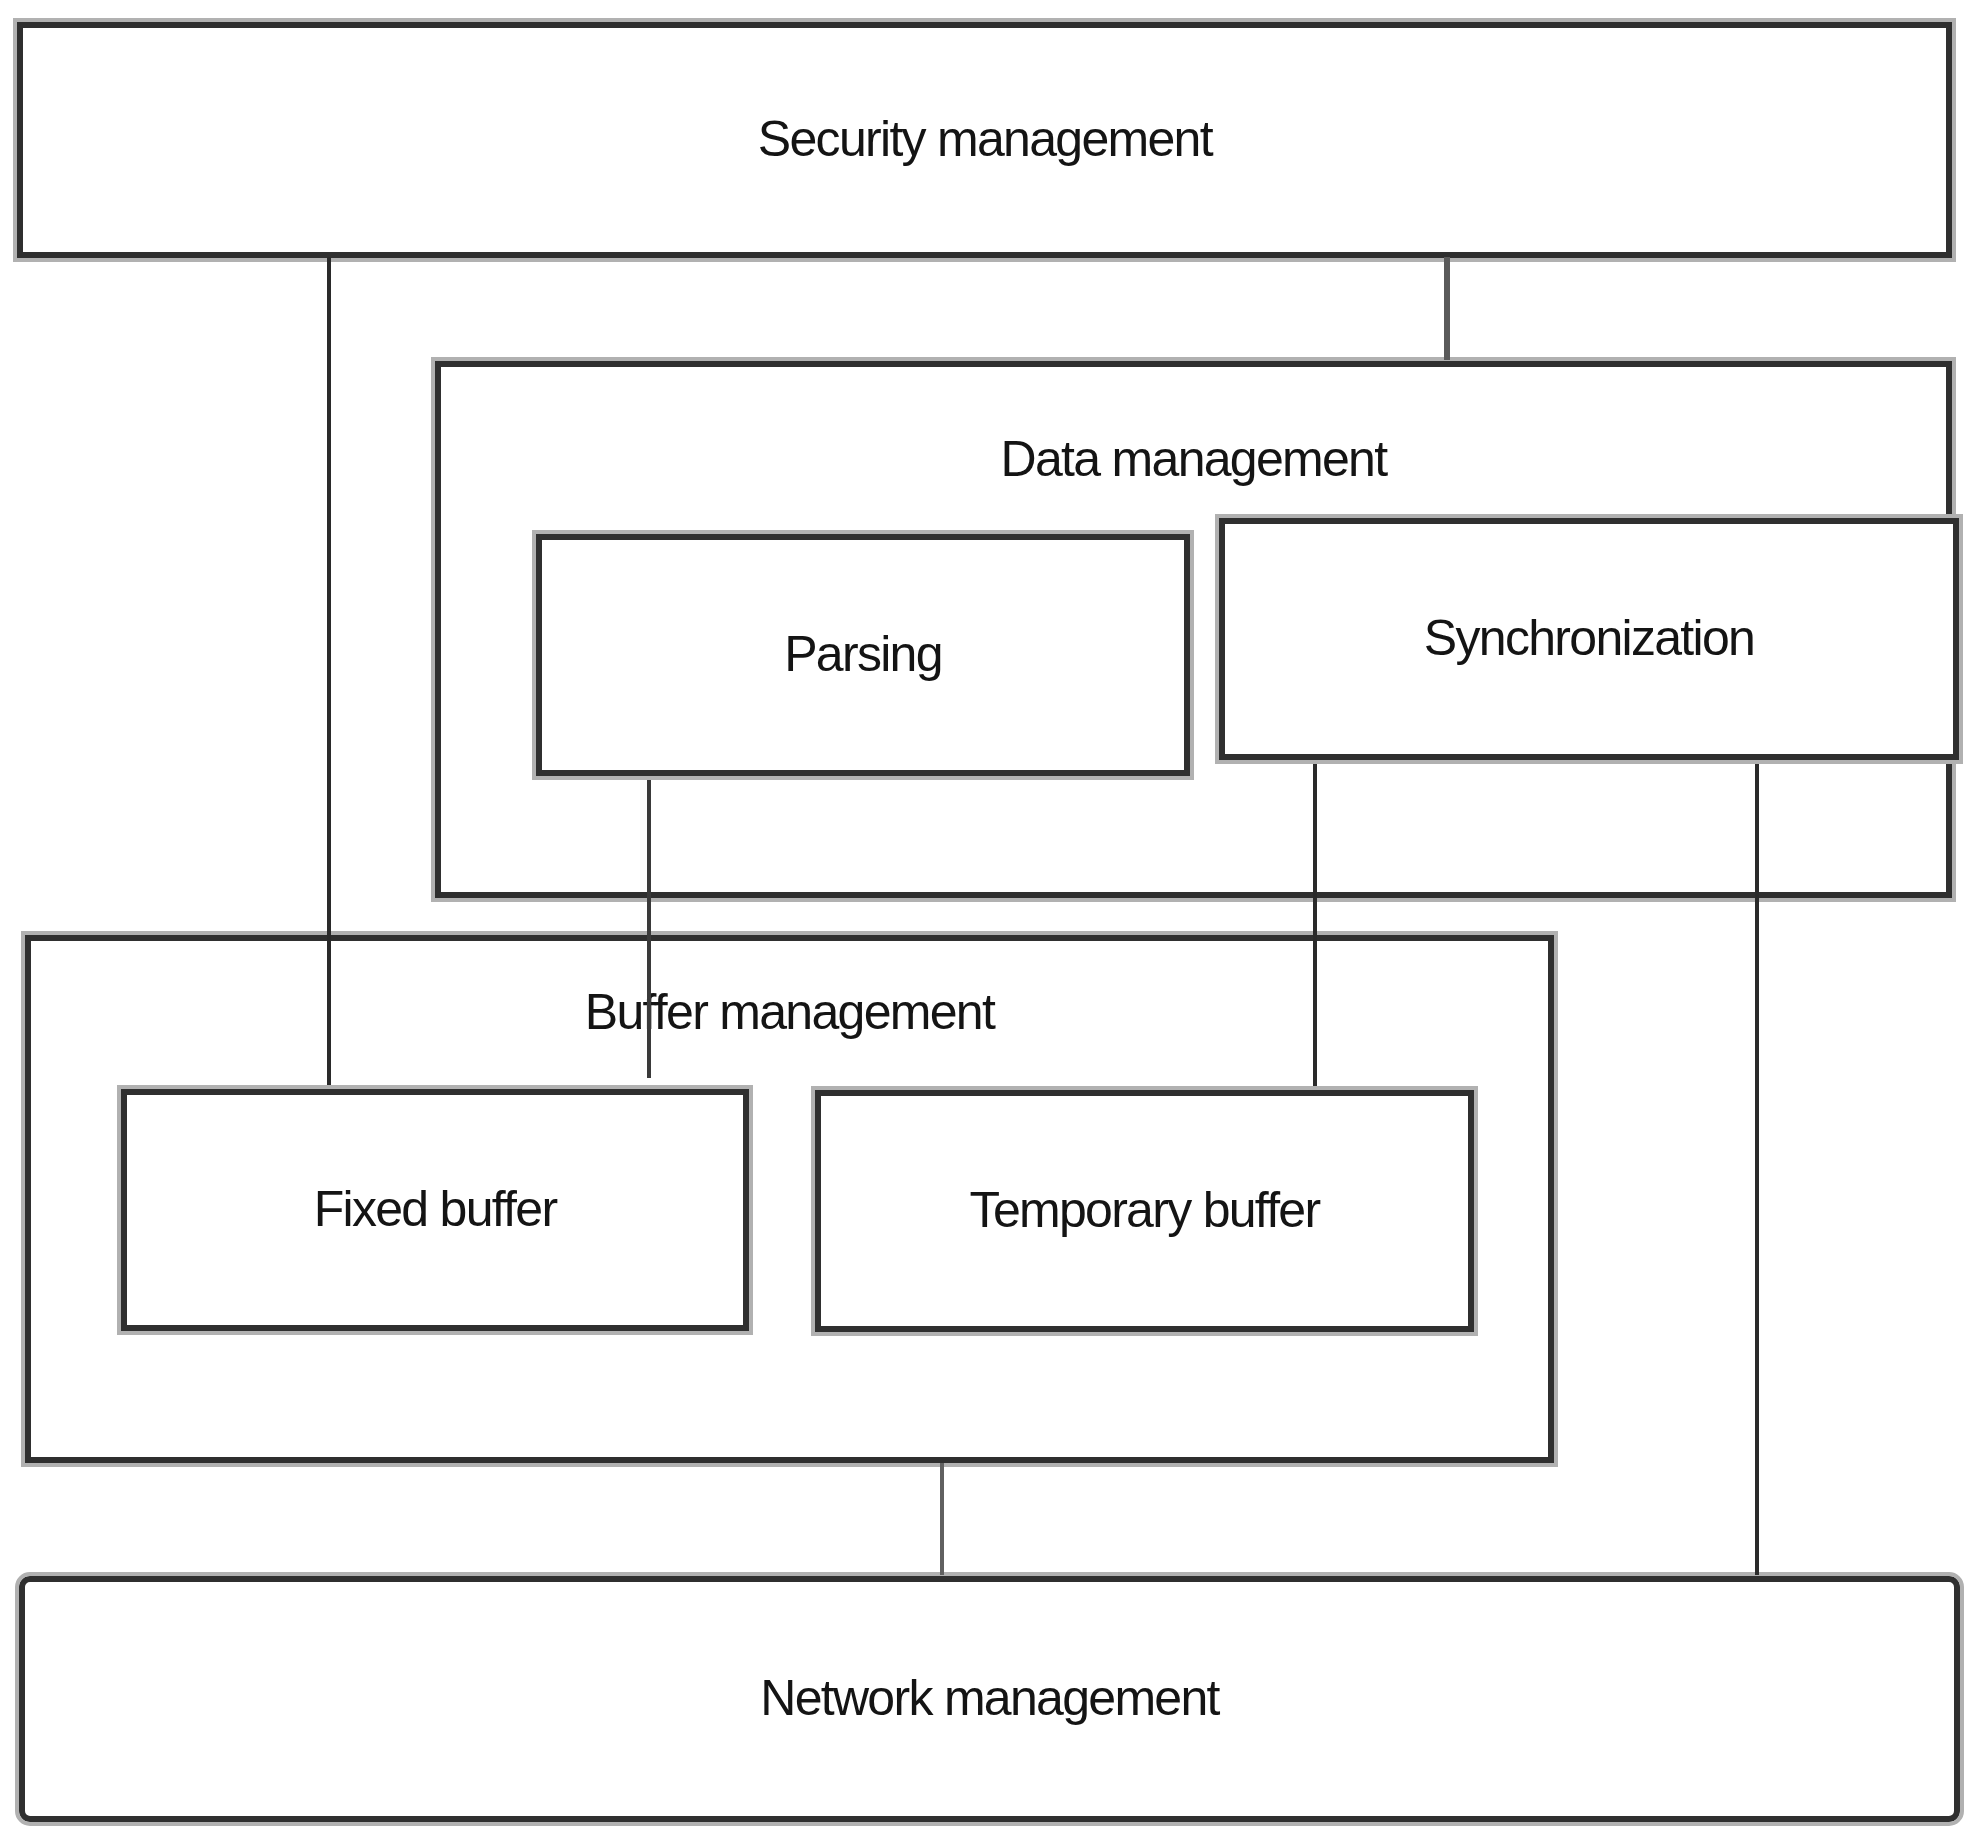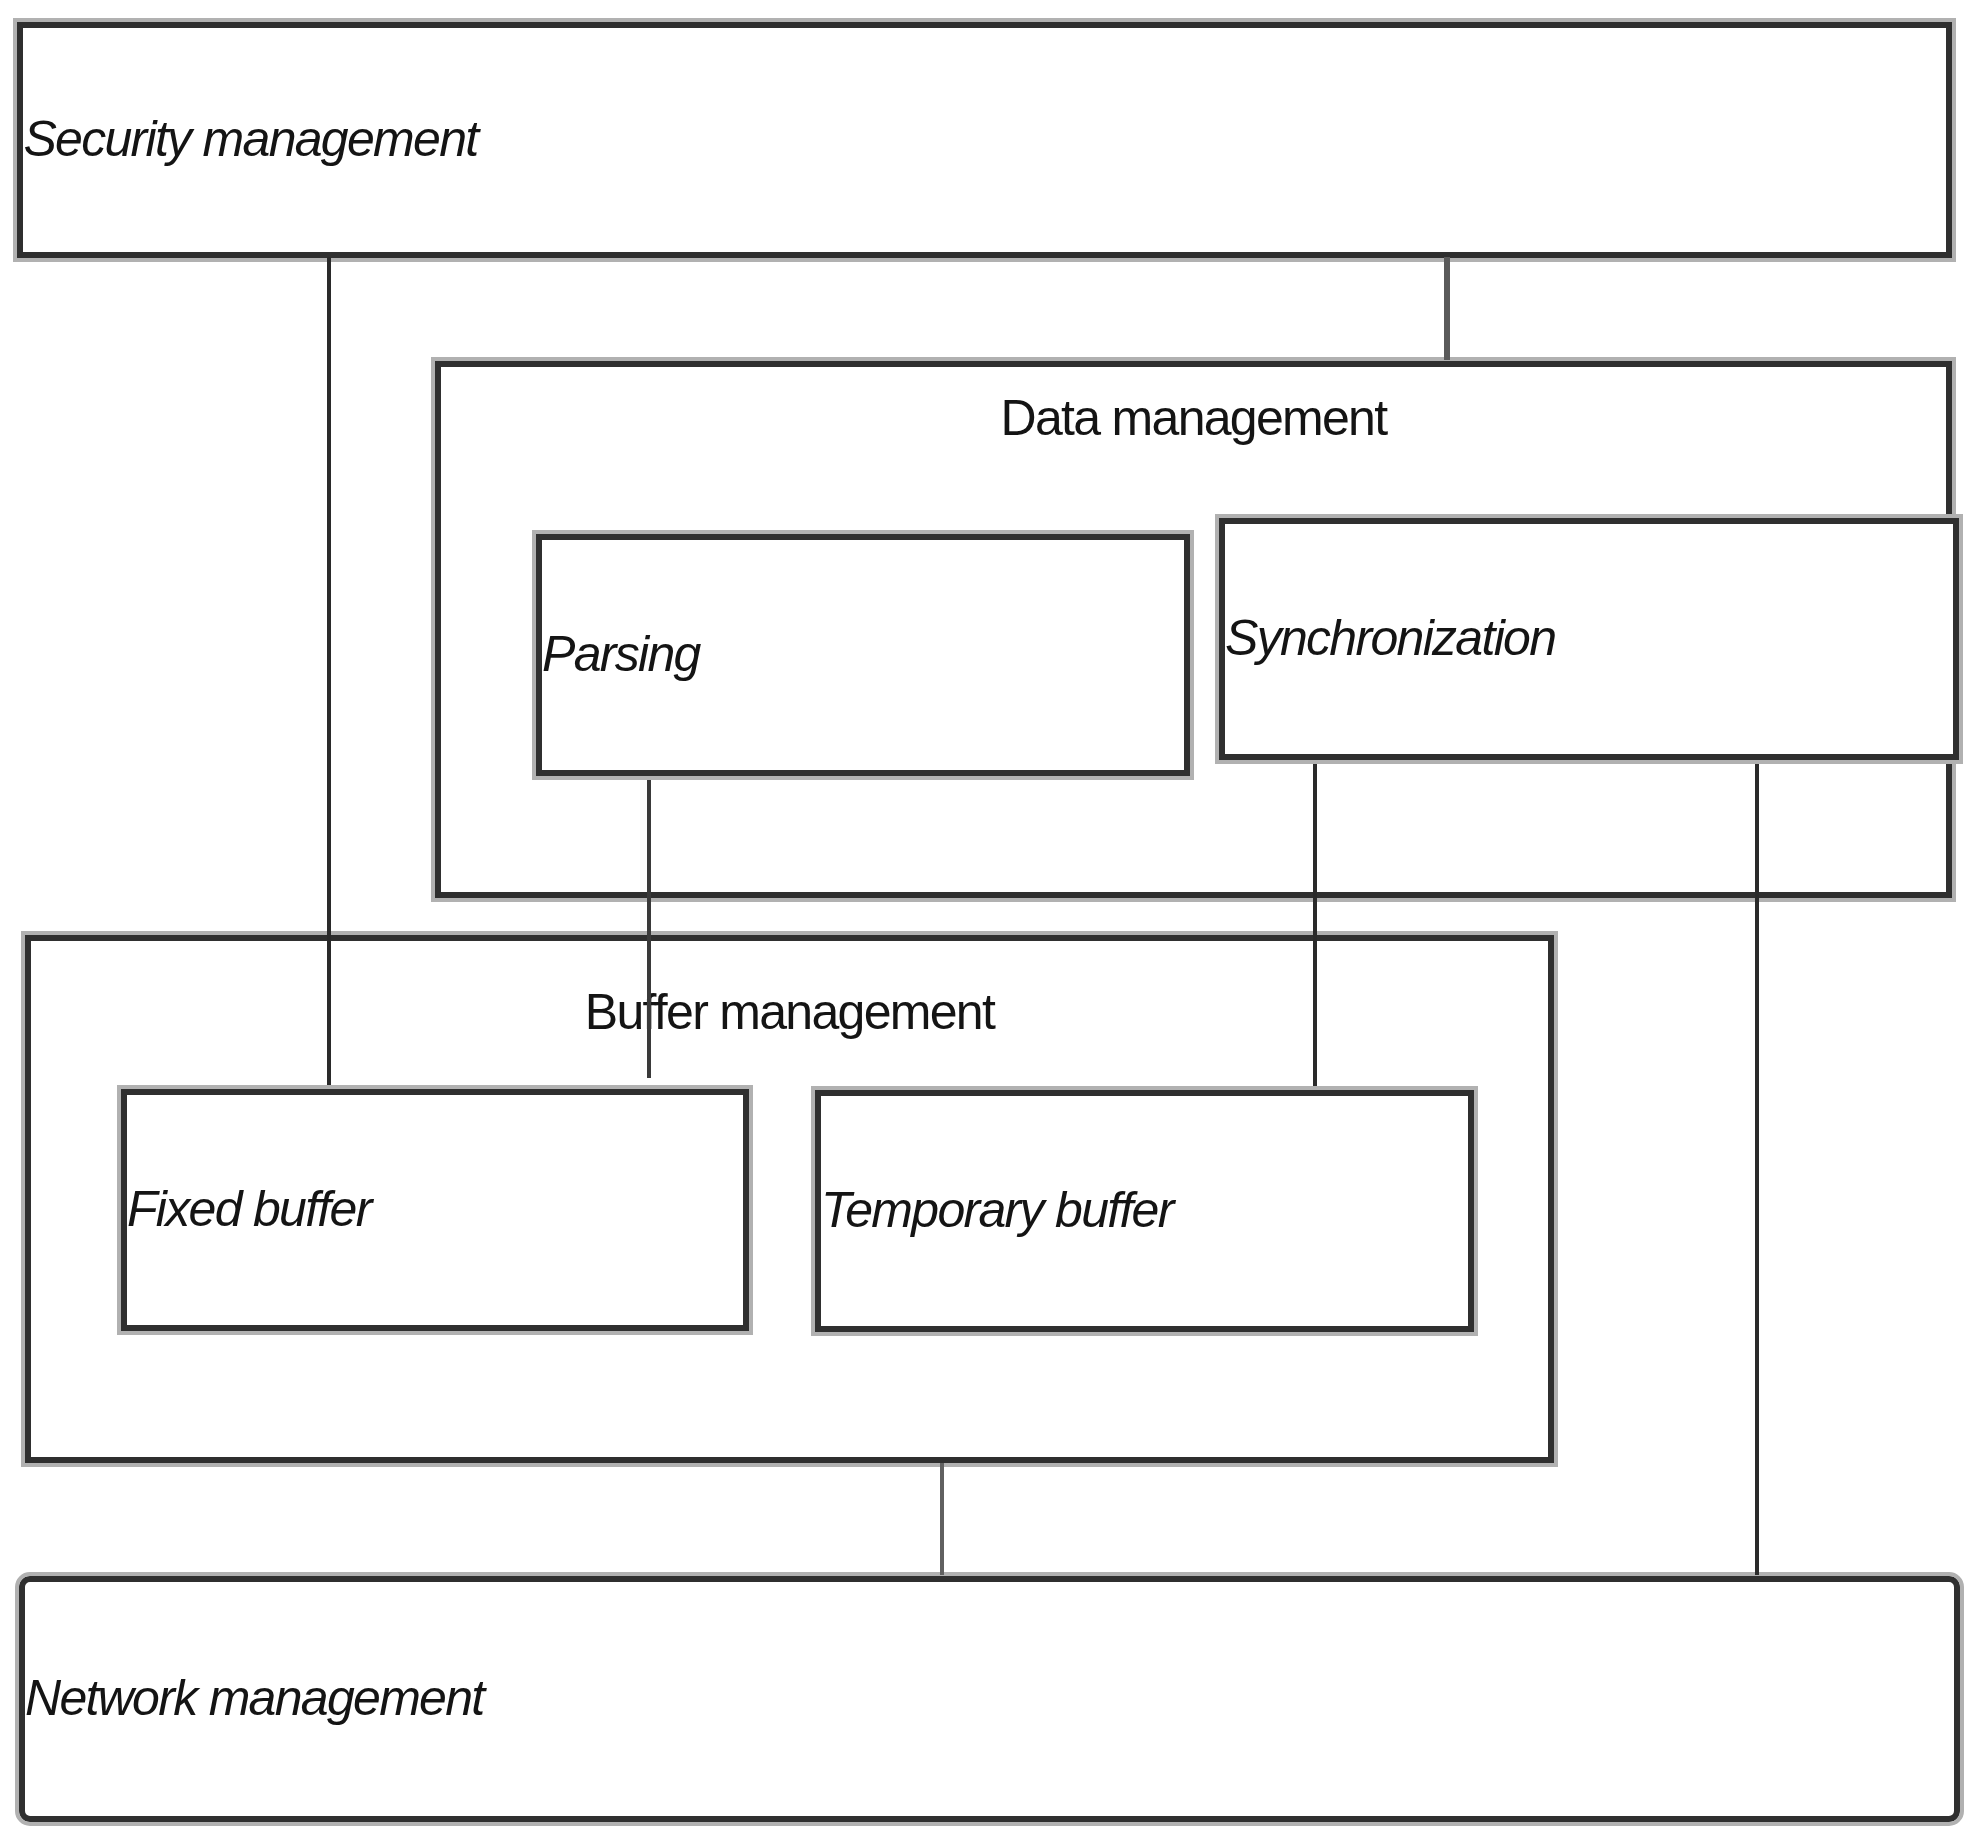--- a/index.html
+++ b/index.html
@@ -21,38 +21,38 @@
   .node.leaf { z-index:3; }
   .vline { position:absolute; z-index:2; background:var(--line,#2a2a2a); }
   .label {
     color:var(--text,#141414);
     font-size:50px;
     line-height:1.15;
     letter-spacing:-1.7px;
     white-space:nowrap;
   }
   .center-both {
-    display:flex; align-items:center; 
-    width:100%; height:100%;font-style:italic;
+    display:flex; align-items:center; justify-content:center;
+    width:100%; height:100%;
   }
   .top-label { width:100%; text-align:center; }
 </style>
 </head>
 <body>
 
 <div class="canvas">
 
   <div class="node container" style="left:17.4px; top:22px; width:1935px; height:236px;">
     <div class="center-both">
       <span class="label">Security management</span>
     </div>
   </div>
 
   <div class="node container" style="left:435px; top:361px; width:1517px; height:537px;">
-    <div class="top-label" style="padding-top:23px;">
+    <div class="top-label" style="padding-top:64px;">
       <span class="label">Data management</span>
     </div>
   </div>
 
   <div class="node container" style="left:25px; top:935px; width:1529px; height:528px;">
     <div class="top-label" style="padding-top:43px;">
       <span class="label">Buffer management</span>
     </div>
   </div>
 

